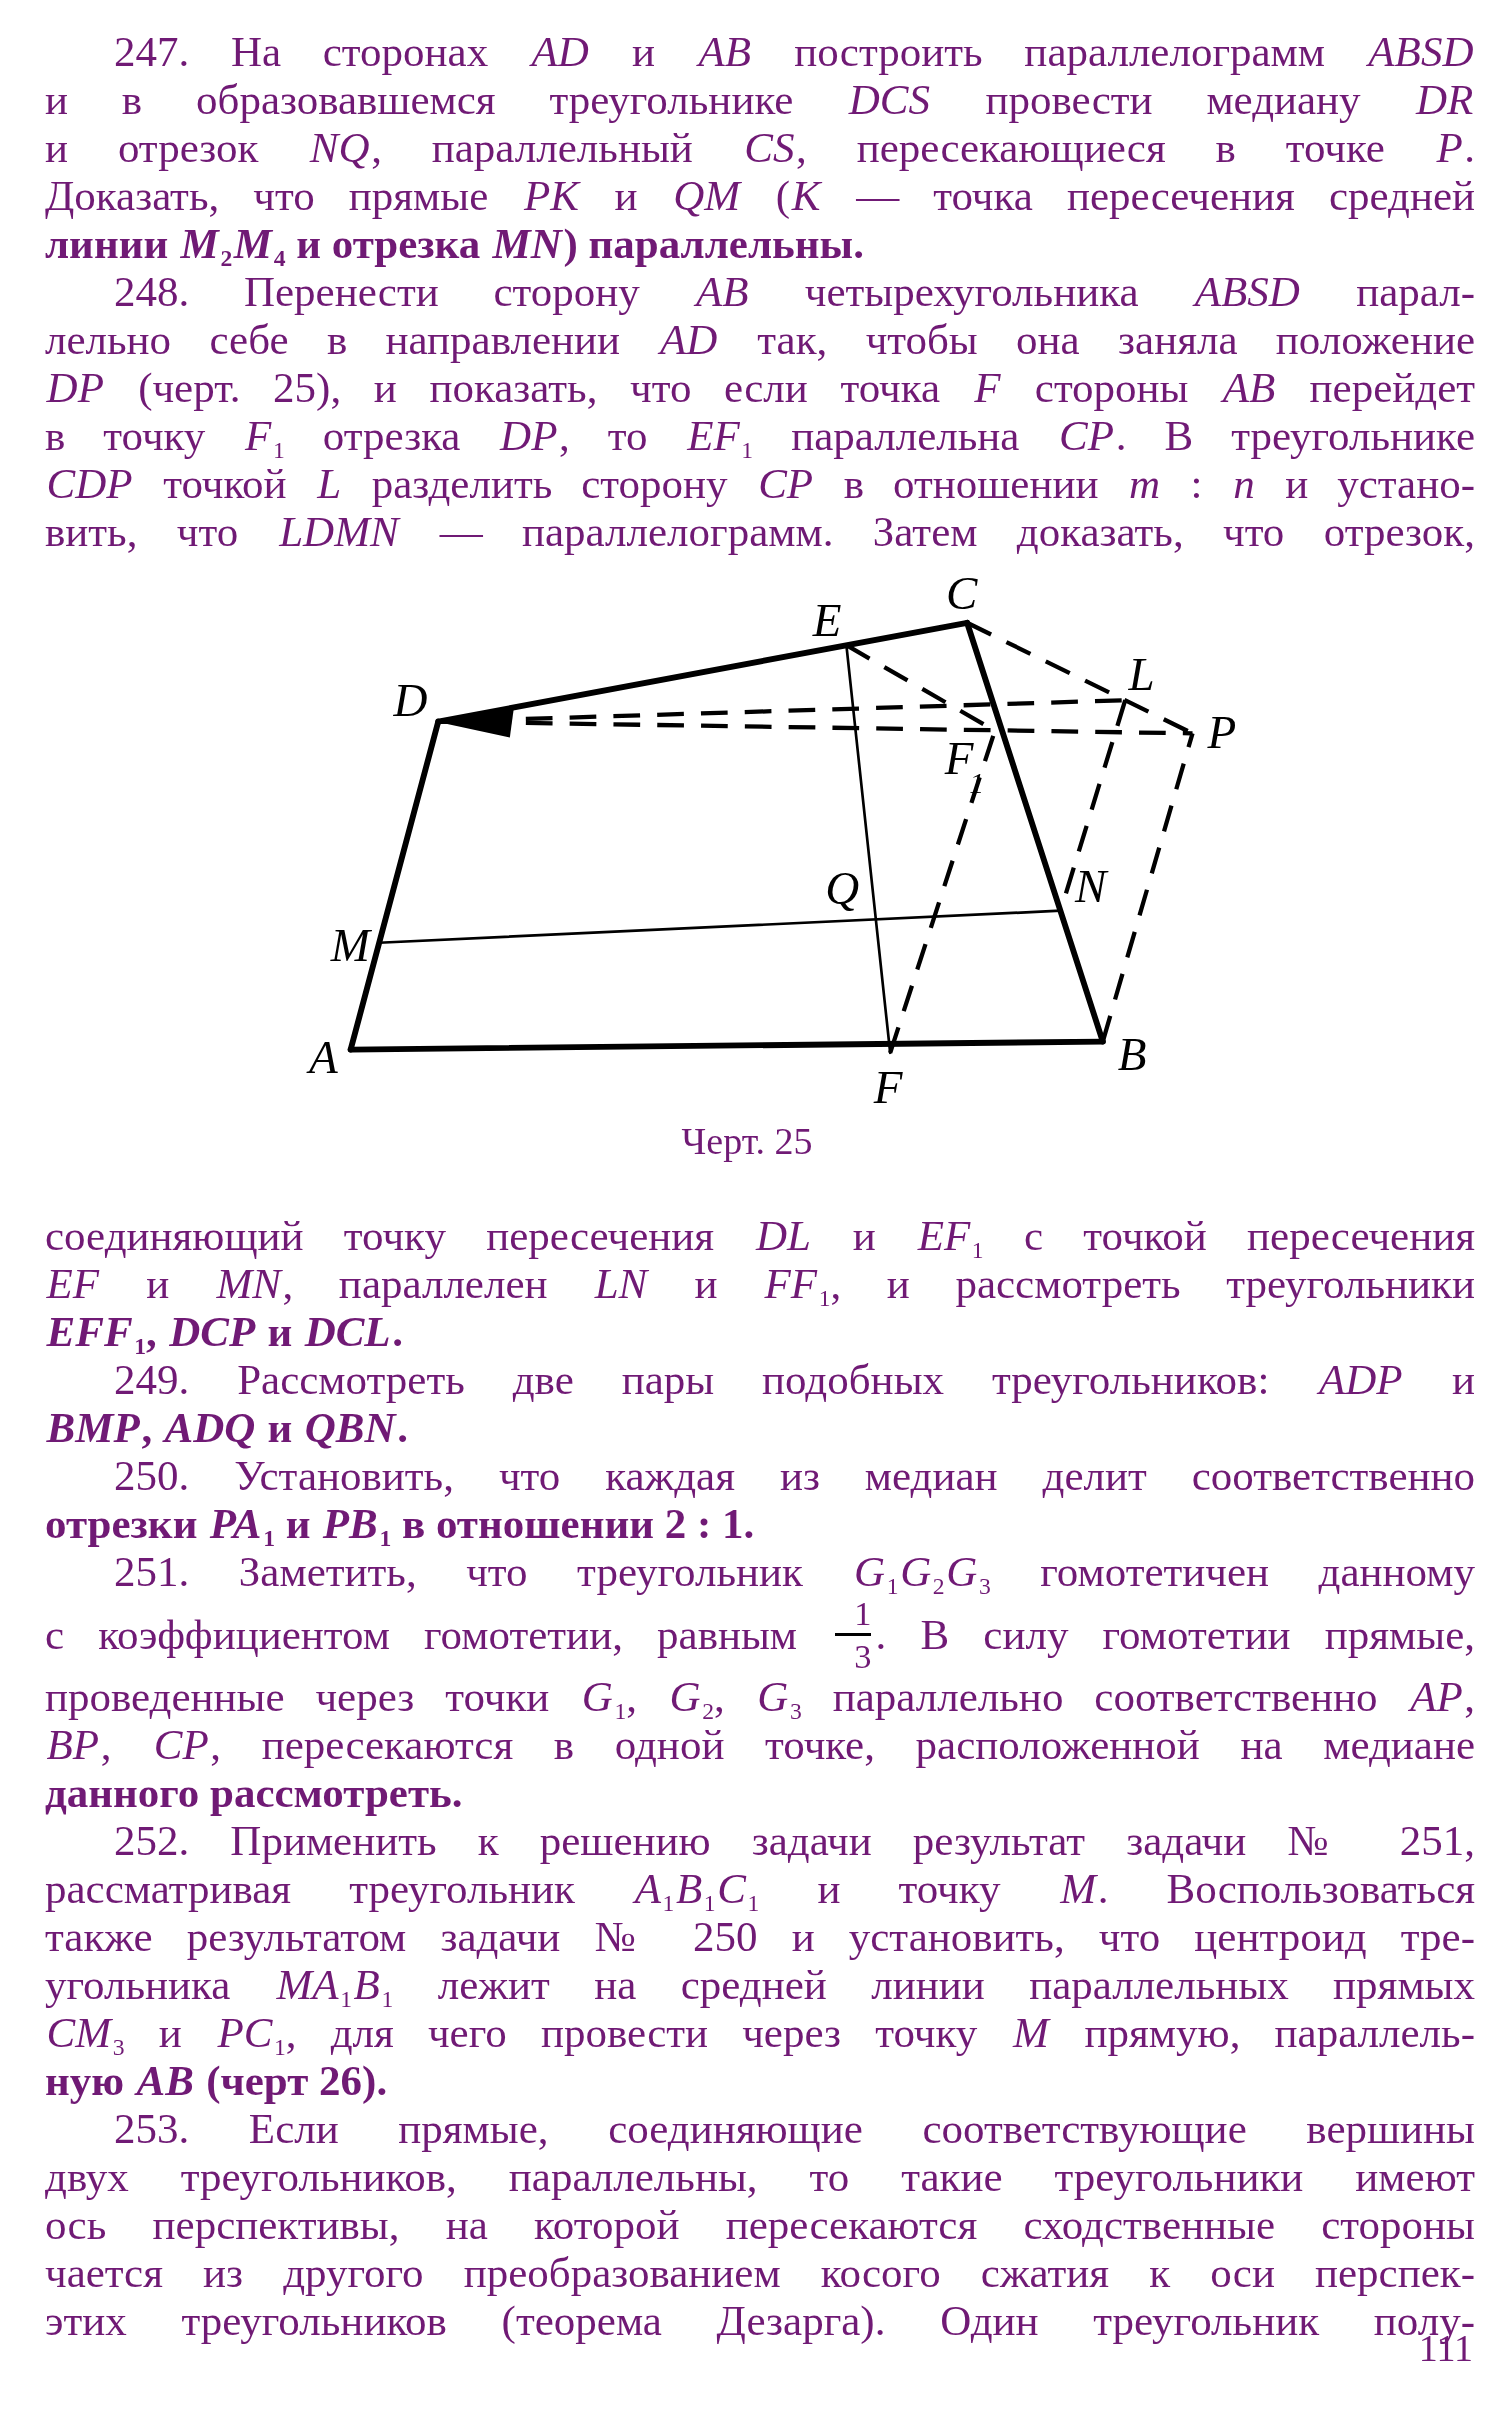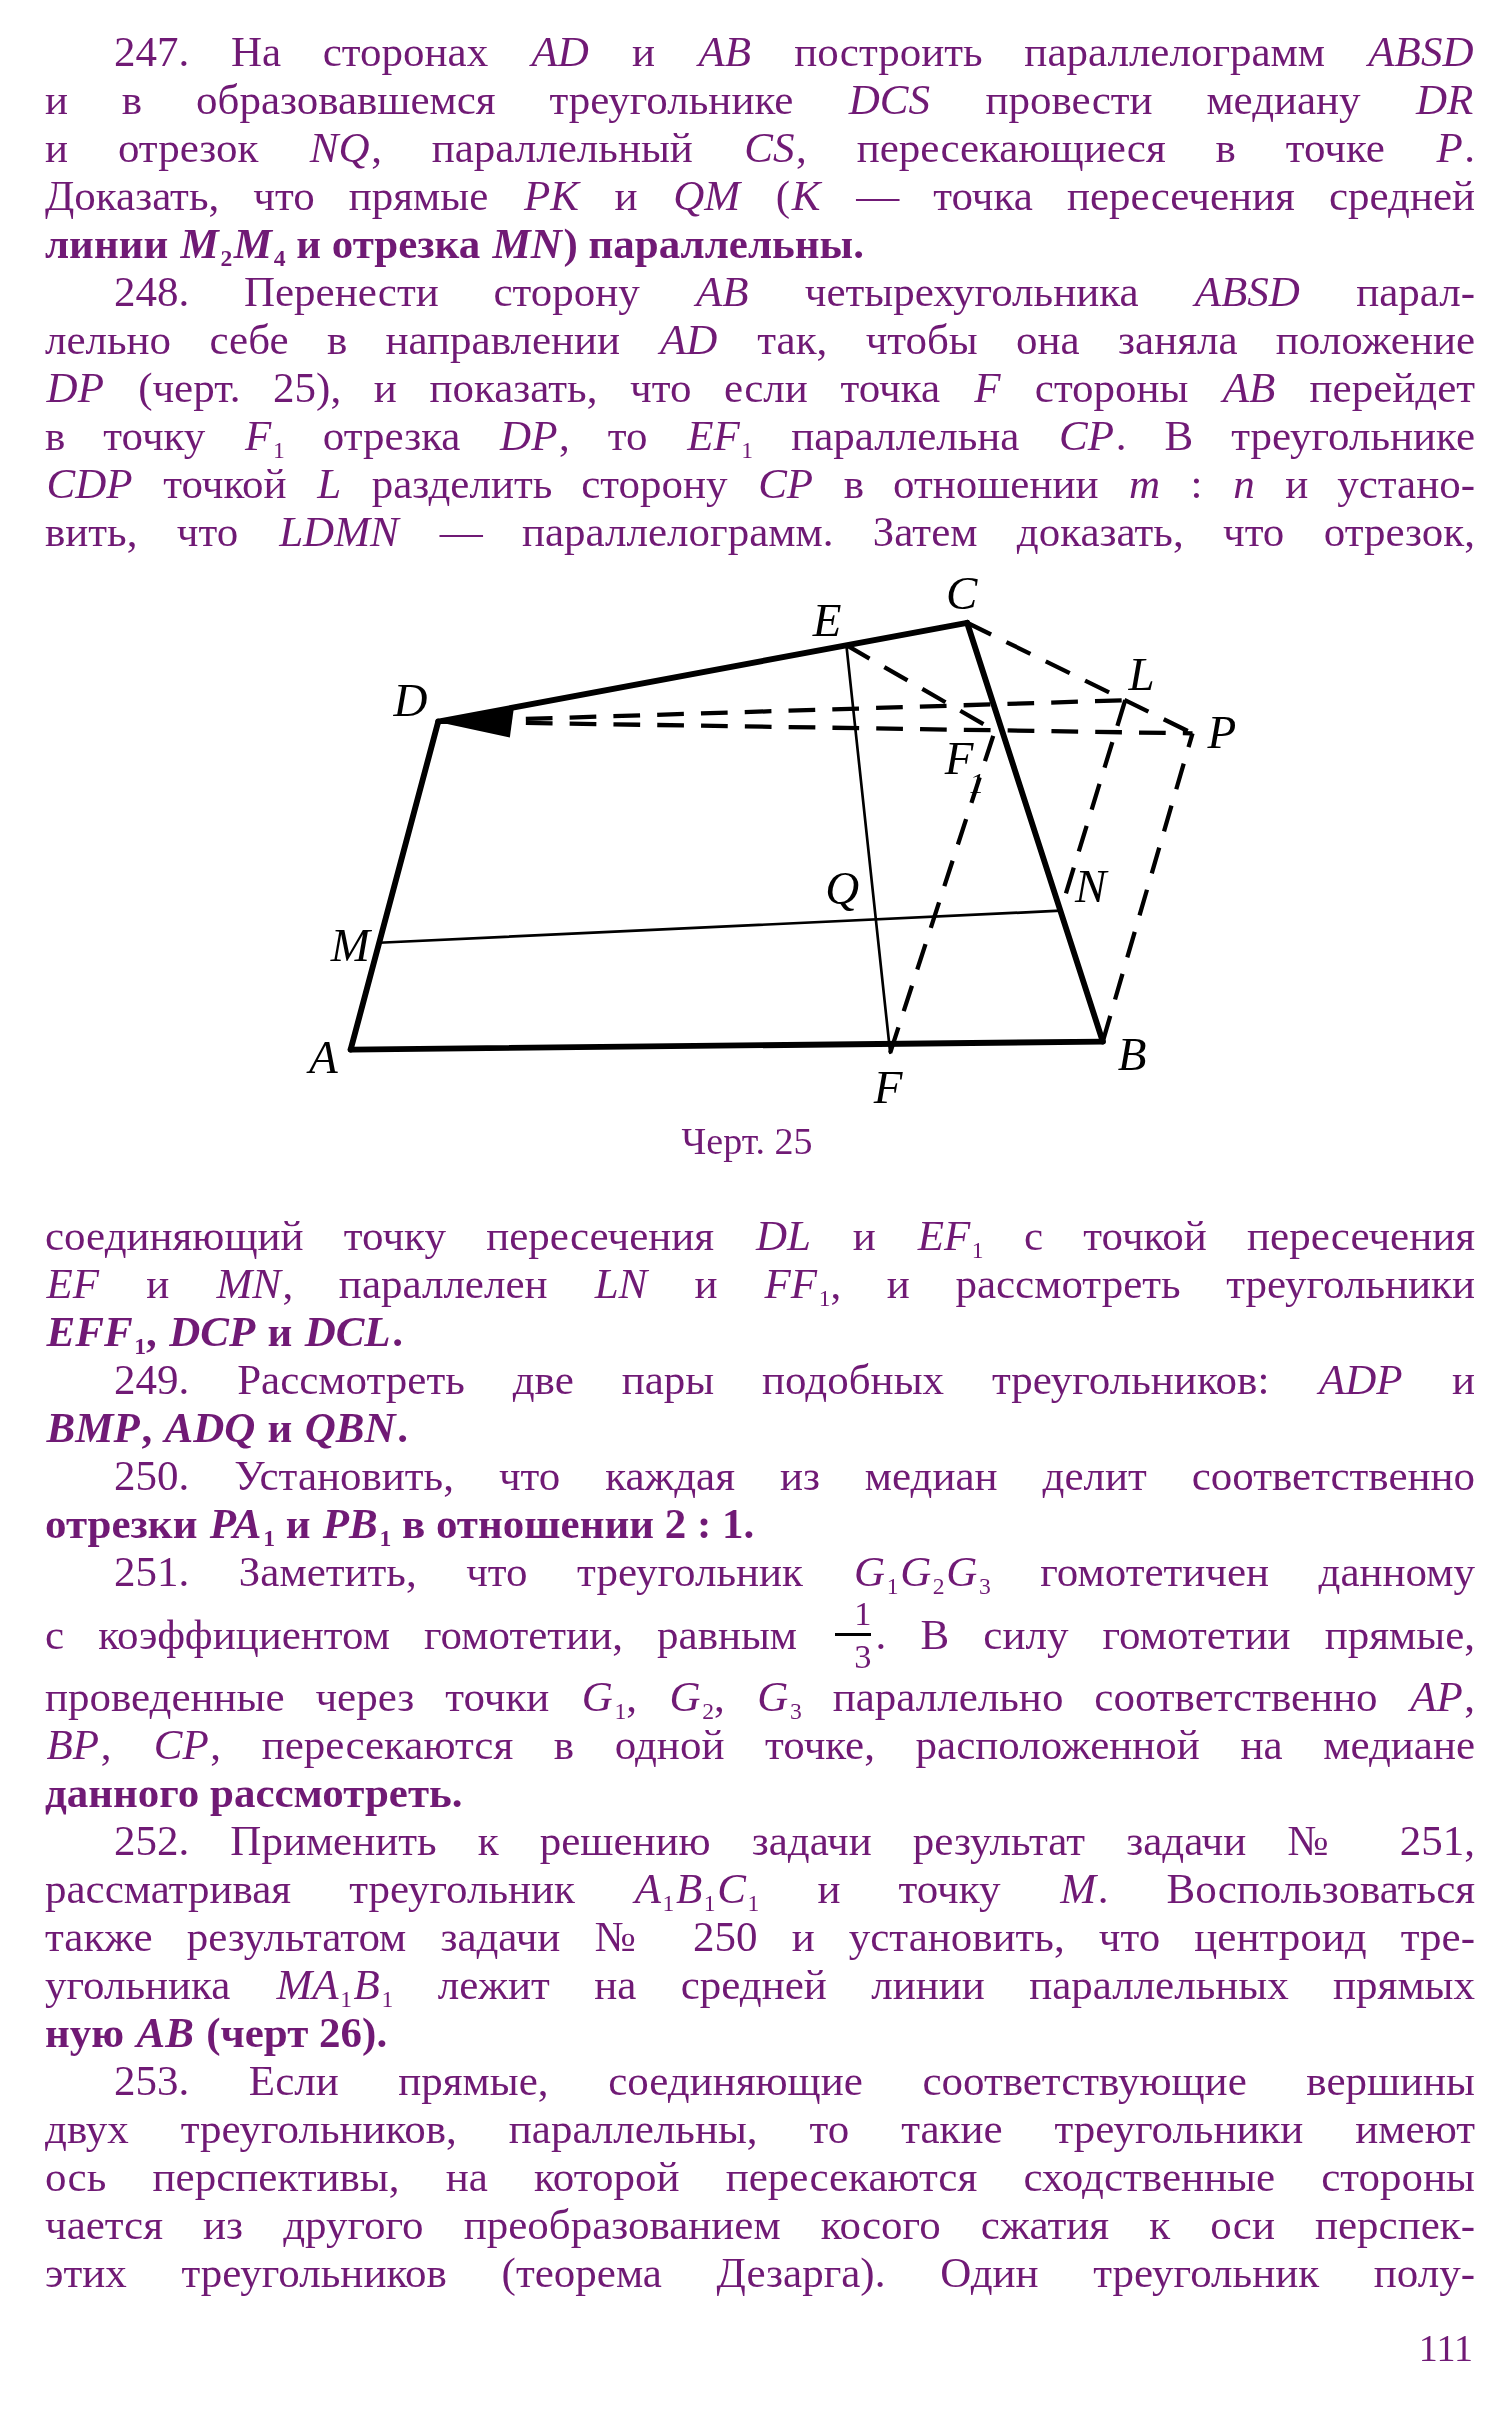--- a/index.html
+++ b/index.html
@@ -132,20 +132,21 @@
         <div class="ln">с коэффициентом гомотетии, равным <span class="frac"><span class="fn">1</span><span class="fb"></span><span class="fd">3</span></span>. В силу гомотетии прямые,</div>
         <div class="ln">проведенные через точки <i>G</i><sub>1</sub>, <i>G</i><sub>2</sub>, <i>G</i><sub>3</sub> параллельно соответственно <i>AP</i>,</div>
         <div class="ln"><i>BP</i>, <i>CP</i>, пересекаются в одной точке, расположенной на медиане</div>
         <div class="ln last">данного рассмотреть.</div>
       </div>
       <div class="par">
         <div class="ln ind">252. Применить к решению задачи результат задачи № 251,</div>
         <div class="ln">рассматривая треугольник <i>A</i><sub>1</sub><i>B</i><sub>1</sub><i>C</i><sub>1</sub> и точку <i>M</i>. Воспользоваться</div>
         <div class="ln">также результатом задачи № 250 и установить, что центроид тре-</div>
         <div class="ln">угольника <i>MA</i><sub>1</sub><i>B</i><sub>1</sub> лежит на средней линии параллельных прямых</div>
+        <div class="ln"><i>CM</i><sub>3</sub> и <i>PC</i><sub>1</sub>, для чего провести через точку <i>M</i> прямую, параллель-</div>
         <div class="ln last">ную <i>AB</i> (черт 26).</div>
       </div>
       <div class="par">
         <div class="ln ind">253. Если прямые, соединяющие соответствующие вершины</div>
         <div class="ln">двух треугольников, параллельны, то такие треугольники имеют</div>
         <div class="ln">ось перспективы, на которой пересекаются сходственные стороны</div>
         <div class="ln">чается из другого преобразованием косого сжатия к оси перспек-</div>
         <div class="ln">этих треугольников (теорема Дезарга). Один треугольник полу-</div>
       </div>
     </div>

